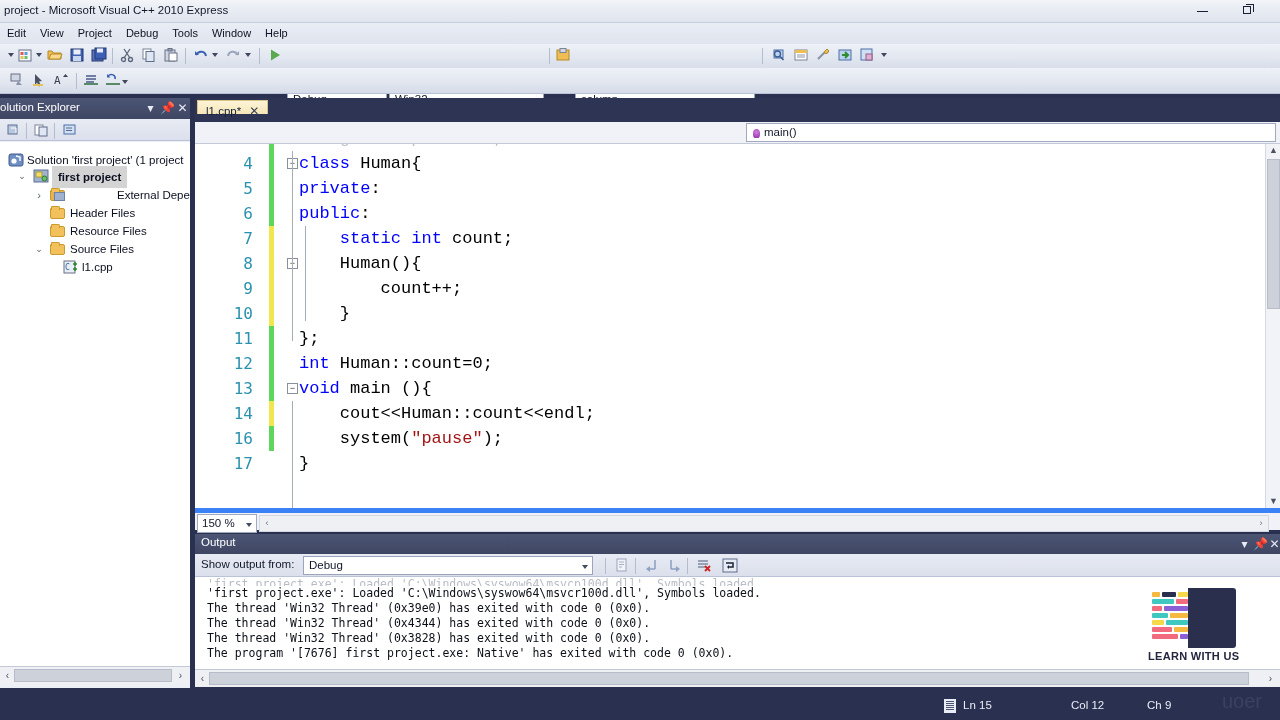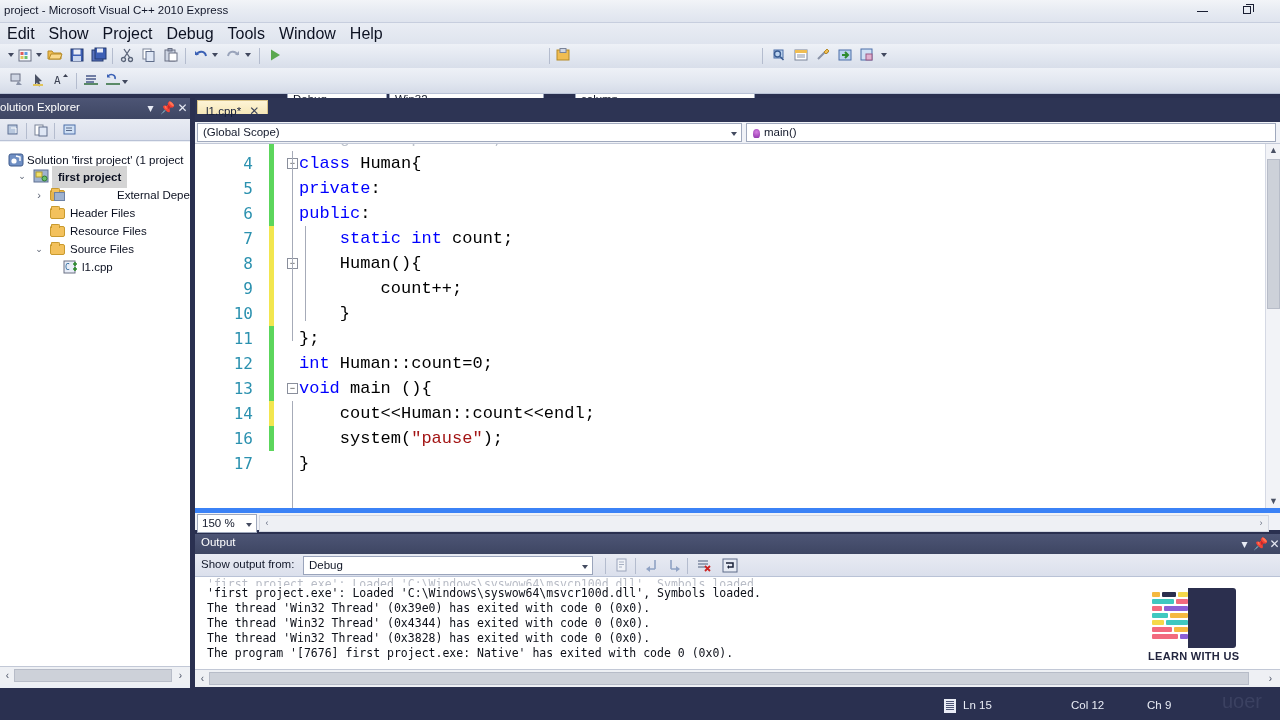--- a/index.html
+++ b/index.html
@@ -29,21 +29,21 @@
   #win-min .bar { display:inline-block; width:11px; height:1.5px; background:#1a1f33; vertical-align:middle;}
   #win-max .sq1 { position:absolute; left:12px; top:6px; width:8px; height:8px; border:1.5px solid #1a1f33; }
   #win-max .sq2 { position:absolute; left:15px; top:4px; width:8px; height:8px; border:1.5px solid #1a1f33; border-bottom:none; border-left:none;}
 
   
   #menubar {
     position: absolute; left: 0; top: 23px; width: 1280px; height: 21px;
     background: linear-gradient(to bottom, #e9edf4 0%, #dfe4ee 100%);
   }
   .menu-item {
-    float: left; padding: 3px 7px 3px 7px; font-size: 16px; color: #0d1222;
+    float: left; padding: 3px 7px 3px 7px; font-size: 11px; color: #0d1222;
     line-height: 15px; cursor: default;
   }
 
   
   #toolbar1 {
     position: absolute; left: 0; top: 44px; width: 1280px; height: 24px;
     background: linear-gradient(to bottom, #eef1f7 0%, #e2e7f0 55%, #d8deea 100%);
   }
   #toolbar2 {
     position: absolute; left: 0; top: 68px; width: 1280px; height: 26px;
@@ -280,21 +280,21 @@
   <div id="title-text">project - Microsoft Visual C++ 2010 Express</div>
   <div class="wctl" id="win-min"><span class="bar"></span></div>
   <div class="wctl" id="win-max">
     <span class="sq1"></span>
       <span class="sq2"></span>
   </div>
 </div>
 
 <div id="menubar">
   <div class="menu-item">Edit</div>
-  <div class="menu-item">Show</div>
+  <div class="menu-item">View</div>
   <div class="menu-item">Project</div>
   <div class="menu-item">Debug</div>
   <div class="menu-item">Tools</div>
   <div class="menu-item">Window</div>
   <div class="menu-item">Help</div>
 </div>
 
 <div id="toolbar1">
   <div class="tb-caret" style="left:8px;"></div>
   <div class="tb-ico" style="left:16px;">
@@ -561,24 +561,20 @@
 <div id="editor-left-gap"></div>
 
 <div id="editor-zone">
   <div id="tabstrip">
     <div id="tab-active">
       <span>l1.cpp*</span><span class="cl">✕</span>
     </div>
   </div>
 
   <div id="navbar">
-    <div id="nav-scope">
-      <span class="t">(Global Scope)</span>
-      <span class="a"></span>
-    </div>
     <div id="nav-func">
       <span class="bulb"></span>
       <span class="t">main()</span>
     </div>
   </div>
 
   <div id="code-area">
 
     <div style="position:absolute;left:0;top:-18px;height:25px;width:100%;overflow:hidden;">
       <span class="chbar green" style="top:0;"></span>

